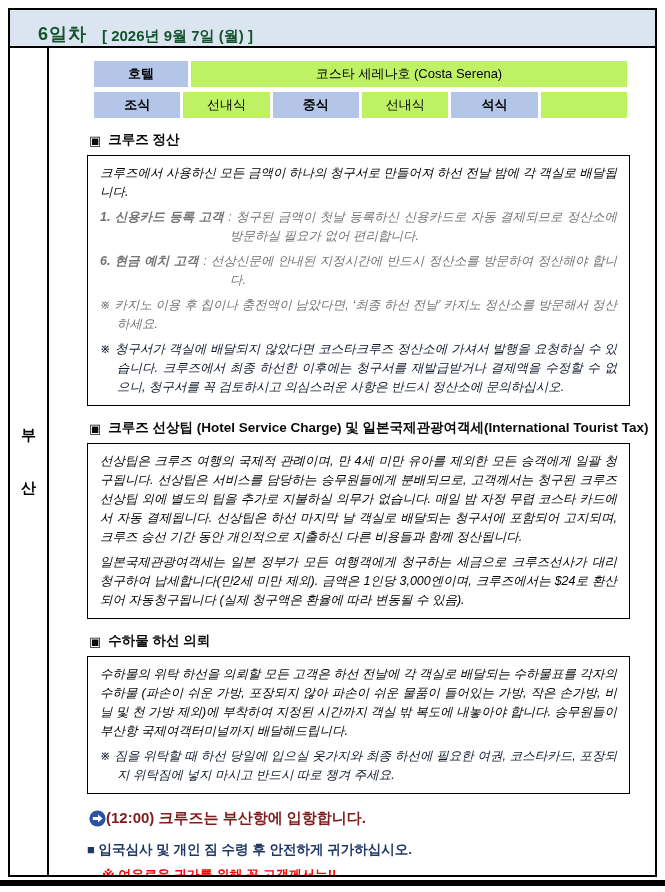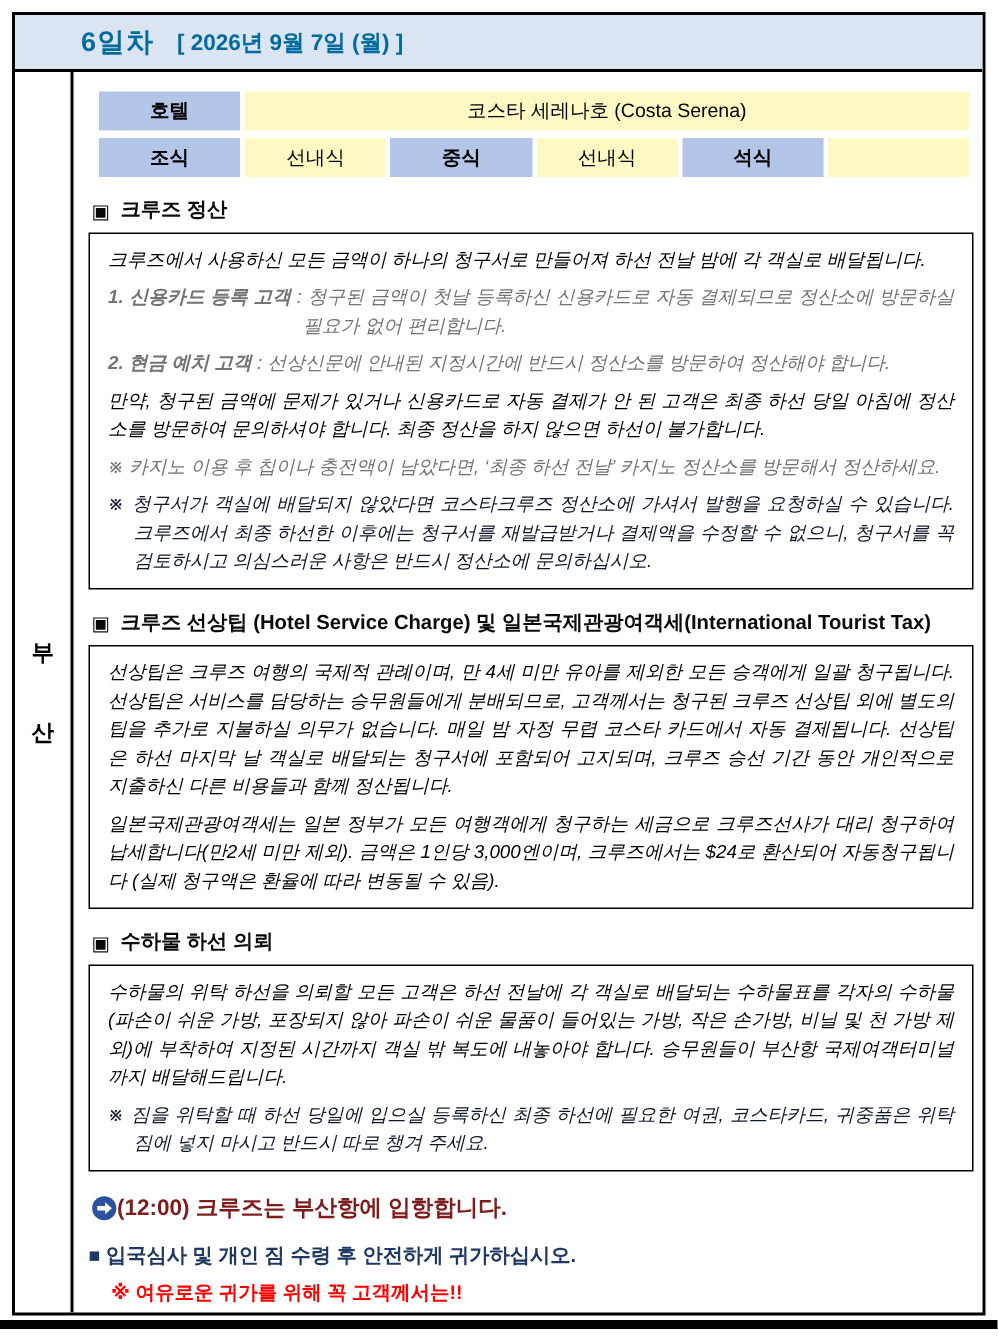--- a/index.html
+++ b/index.html
@@ -8,38 +8,38 @@
     font-family:"Liberation Sans","DejaVu Sans",sans-serif; color:#000;
     overflow:hidden;
   }
   .doc {
     position:absolute; left:8px; top:8px; width:645px; height:865px;
     border:2px solid #000; display:flex; flex-direction:column; overflow:hidden;
     background:#fff;
   }
   .doc-header {
     height:36px; flex:0 0 36px; background:#DBE5F1; border-bottom:2px solid #000;
-    display:flex; align-items:center; padding-left:44px; gap:15px; color:#0369a1;
+    display:flex; align-items:flex-end; padding-left:28px; gap:15px; color:#14532d;
   }
   .day-title { font-size:18px; font-weight:bold; letter-spacing:1px; }
   .date-title { font-size:15px; font-weight:bold; }
   .doc-body { flex:1; display:flex; min-height:0; }
   .side {
     flex:0 0 37px; border-right:2px solid #000; display:flex; flex-direction:column;
     align-items:center; justify-content:center; gap:34px;
     font-size:15px; font-weight:bold;
   }
-  .content { flex:1; padding:10px 5px 0 10px; min-width:0; }
+  .content { flex:1; padding:10px 24px 0 10px; min-width:0;margin-left:28px; }
 
   
   .hotel-table { margin:3px 4px 0 7px; }
   .trow { display:flex; gap:3px; margin-bottom:5px; }
   .cell { height:26px; display:flex; align-items:center; justify-content:center; font-size:13px; }
   .cell.blue { background:#B4C6E7; font-weight:bold; }
-  .cell.gray { background:#fef9c3; }
+  .cell.gray { background:#bef264; }
   .w-label { flex:0 0 94px; }
   .grow { flex:1; }
   .meal6 { flex:1; }
 
   
   .section-head {
     display:flex; align-items:center; gap:7px; margin:13px 0 6px 2px;
     font-weight:bold; font-size:13.5px; color:#0a0a0a; white-space:nowrap;
   }
   .bullet { font-size:13px; line-height:1; }
@@ -106,22 +106,21 @@
       </div>
 
       <div>
         <div class="section-head">
           <span class="bullet">▣</span>
           <span>크루즈 정산</span>
         </div>
         <div class="box">
           <p>크루즈에서 사용하신 모든 금액이 하나의 청구서로 만들어져 하선 전날 밤에 각 객실로 배달됩니다.</p>
           <p class="blue-t hang-num"><b>1. 신용카드 등록 고객</b><span> : 청구된 금액이 첫날 등록하신 신용카드로 자동 결제되므로 정산소에 방문하실 필요가 없어 편리합니다.</span></p>
-          <p class="blue-t hang-num"><b>2. 현금 예치 고객</b><span> : 선상신문에 안내된 지정시간에 반드시 정산소를 방문하여 정산해야 합니다.</span></p>
-          <p>만약, 청구된 금액에 문제가 있거나 신용카드로 자동 결제가 안 된 고객은 최종 하선 당일 아침에 정산소를 방문하여 문의하셔야 합니다. 최종 정산을 하지 않으면 하선이 불가합니다.</p>
+          <p class="blue-t hang-num"><b>6. 현금 예치 고객</b><span> : 선상신문에 안내된 지정시간에 반드시 정산소를 방문하여 정산해야 합니다.</span></p>
           <p class="blue-t hang-note">※ 카지노 이용 후 칩이나 충전액이 남았다면, ‘최종 하선 전날’ 카지노 정산소를 방문해서 정산하세요.</p>
           <p class="red-t hang-note">※ 청구서가 객실에 배달되지 않았다면 코스타크루즈 정산소에 가셔서 발행을 요청하실 수 있습니다. 크루즈에서 최종 하선한 이후에는 청구서를 재발급받거나 결제액을 수정할 수 없으니, 청구서를 꼭 검토하시고 의심스러운 사항은 반드시 정산소에 문의하십시오.</p>
         </div>
       </div>
 
       <div>
         <div class="section-head">
           <span class="bullet">▣</span>
           <span>크루즈 선상팁 (Hotel Service Charge) 및 일본국제관광여객세(International Tourist Tax)</span>
         </div>
@@ -131,21 +130,21 @@
         </div>
       </div>
 
       <div>
         <div class="section-head">
           <span class="bullet">▣</span>
           <span>수하물 하선 의뢰</span>
         </div>
         <div class="box">
           <p>수하물의 위탁 하선을 의뢰할 모든 고객은 하선 전날에 각 객실로 배달되는 수하물표를 각자의 수하물 (파손이 쉬운 가방, 포장되지 않아 파손이 쉬운 물품이 들어있는 가방, 작은 손가방, 비닐 및 천 가방 제외)에 부착하여 지정된 시간까지 객실 밖 복도에 내놓아야 합니다. 승무원들이 부산항 국제여객터미널까지 배달해드립니다.</p>
-          <p class="red-t hang-note">※ 짐을 위탁할 때 하선 당일에 입으실 등록하신 최종 하선에 필요한 여권, 코스타카드, 귀중품은 위탁짐에 넣지 마시고 반드시 따로 챙겨 주세요.</p>
+          <p class="red-t hang-note">※ 짐을 위탁할 때 하선 당일에 입으실 옷가지와 최종 하선에 필요한 여권, 코스타카드, 포장되지 위탁짐에 넣지 마시고 반드시 따로 챙겨 주세요.</p>
         </div>
       </div>
 
       <div class="arrival">
         <svg class="arrival-icon" viewBox="0 0 20 20">
           <circle cx="10" cy="10" r="9.5" fill="#2A52A0"></circle>
           <path d="M4.5 8.2 h6.2 V5.2 L16 10 l-5.3 4.8 v-3 H4.5 z" fill="#ffffff"></path>
         </svg>
         <span>(12:00) 크루즈는 부산항에 입항합니다.</span>
       </div>

